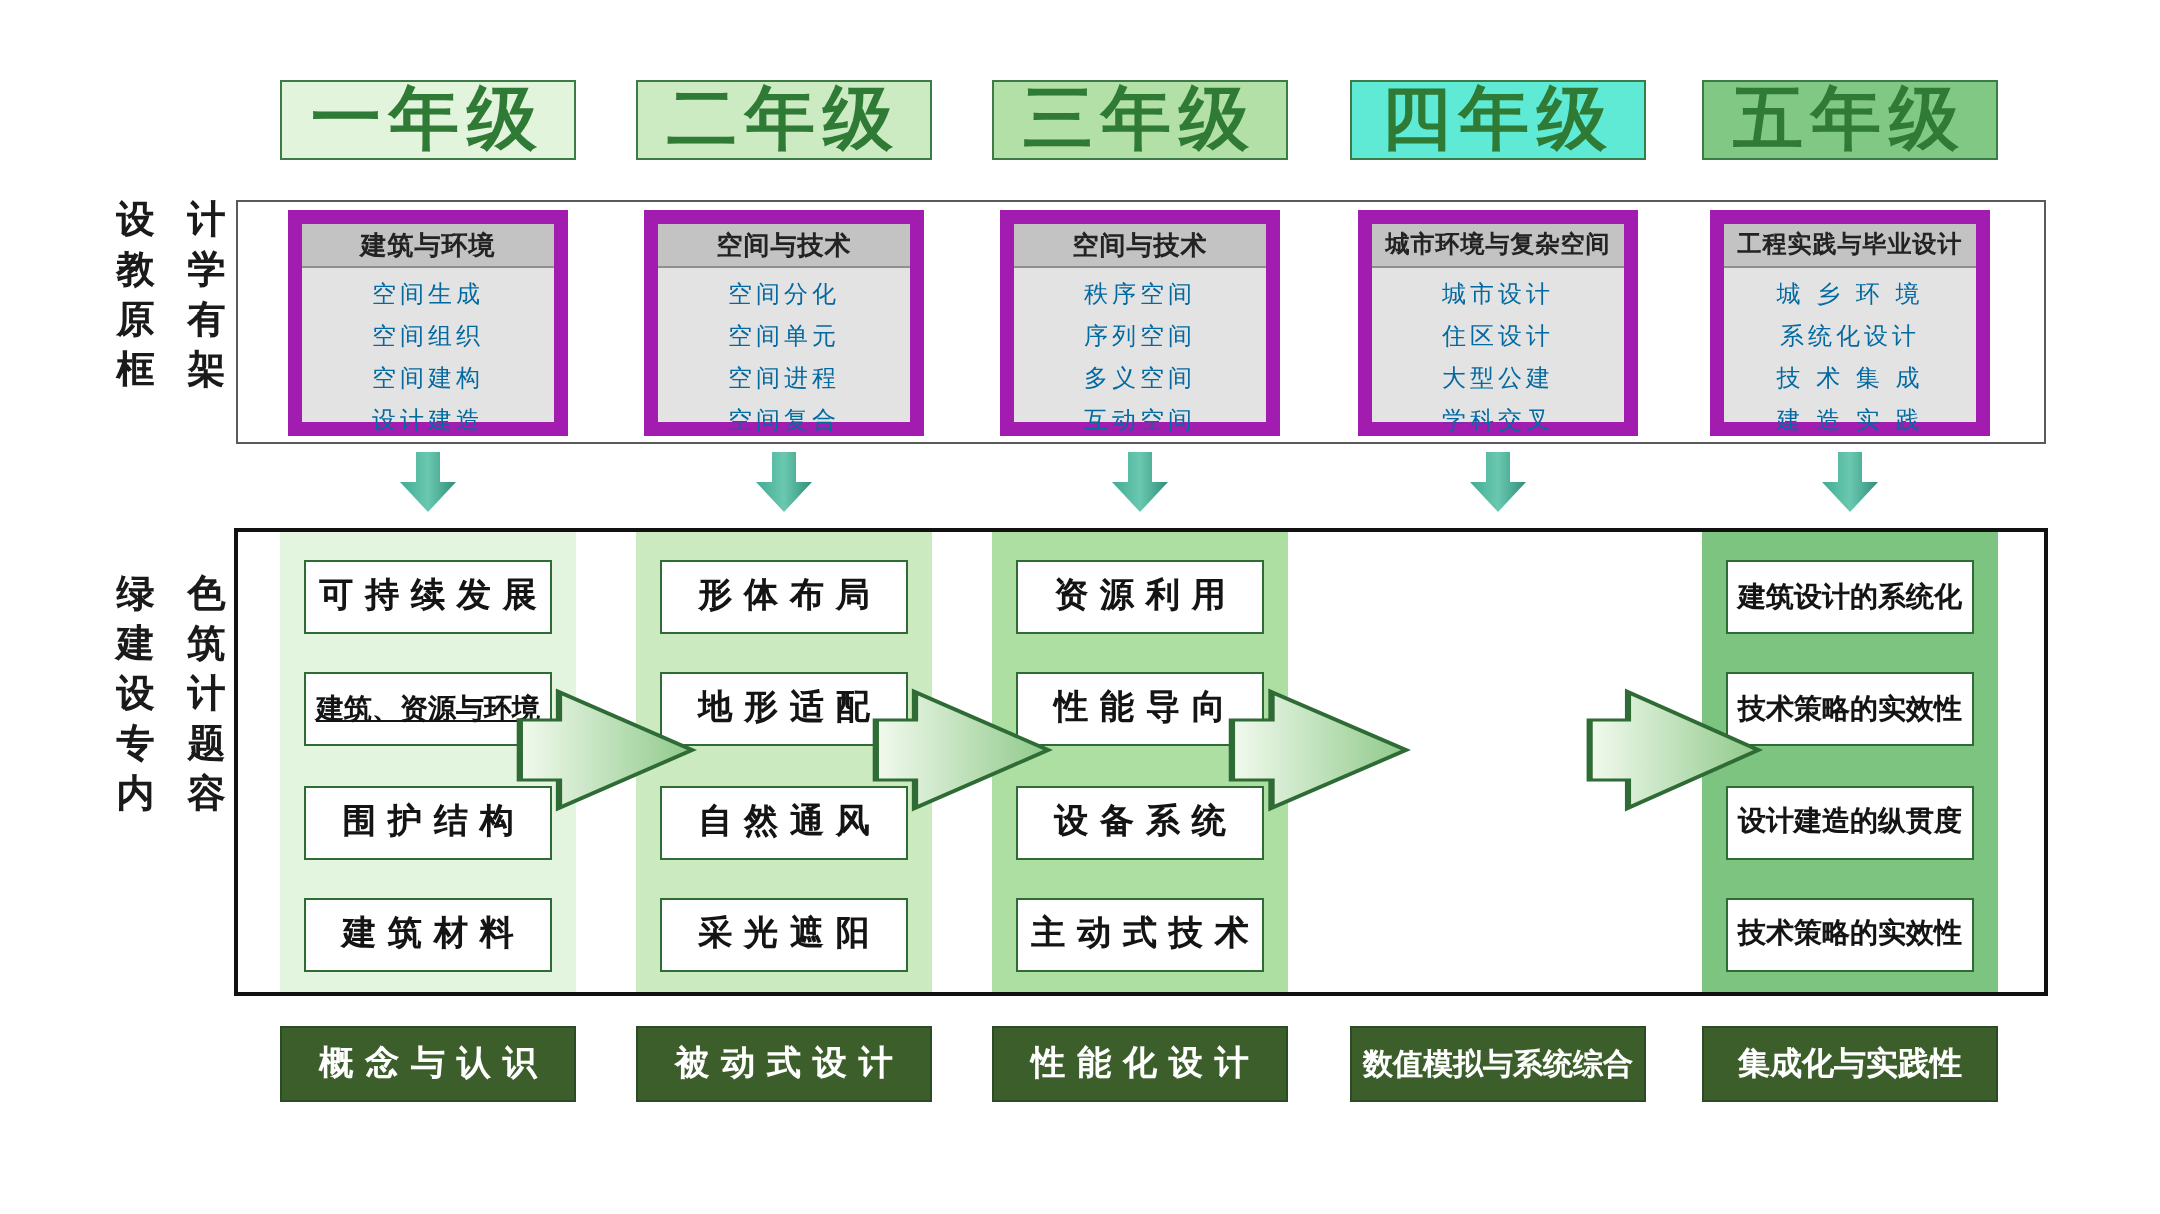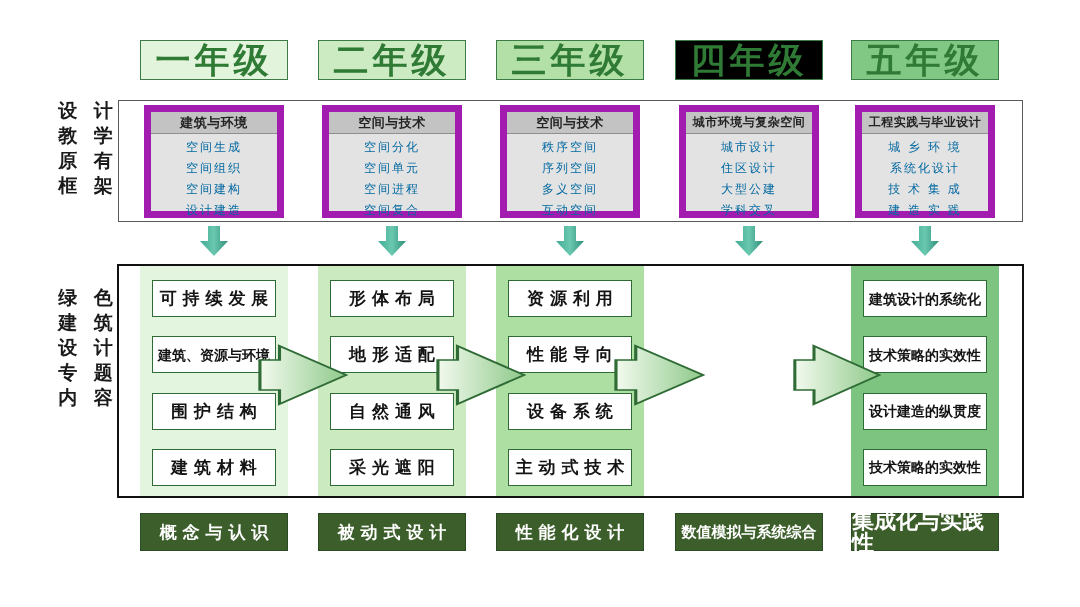--- a/index.html
+++ b/index.html
@@ -130,21 +130,21 @@
                 <stop offset="0%" stop-color="#43ab94"></stop>
                 <stop offset="50%" stop-color="#6ac8b0"></stop>
                 <stop offset="100%" stop-color="#2f8f79"></stop>
               </linearGradient>
             </defs>
             <path d="M11 2 H23 V17 H31 L17 32 L3 17 H11 Z" fill="url(#dg)"></path>
           </svg></div>
         <div class="green-body" style="background: rgb(228, 245, 223);">
           <div class="topic-list">
             <div class="topic" style="font-size: 17px;">可 持 续 发 展</div>
-            <div class="topic" style="font-size: 14px;">建筑、资源与环境</div>
+            <div class="topic" style="font-size: 14px; text-decoration: underline;">建筑、资源与环境</div>
             <div class="topic" style="font-size: 17px;">围 护 结 构</div>
             <div class="topic" style="font-size: 17px;">建 筑 材 料</div>
           </div>
         </div>
         <div class="phase" style="background: rgb(60, 94, 42); font-size: 17px;">概 念 与 认 识</div>
       </div>
       <div class="col" style="left: 318px; width: 148px;">
         <div class="grade-head" style="background: rgb(205, 235, 194);">二年级</div>
         <div class="legacy-box">
           <div class="legacy-title" style="font-size: 13px;">空间与技术</div>
@@ -200,21 +200,21 @@
           <div class="topic-list">
             <div class="topic" style="font-size: 17px;">资 源 利 用</div>
             <div class="topic" style="font-size: 17px;">性 能 导 向</div>
             <div class="topic" style="font-size: 17px;">设 备 系 统</div>
             <div class="topic" style="font-size: 17px;">主 动 式 技 术</div>
           </div>
         </div>
         <div class="phase" style="background: rgb(60, 94, 42); font-size: 17px;">性 能 化 设 计</div>
       </div>
       <div class="col" style="left: 675px; width: 148px;">
-        <div class="grade-head" style="background: #000000;">四年级</div>
+        <div class="grade-head" style="background: #5eead4;">四年级</div>
         <div class="legacy-box">
           <div class="legacy-title" style="font-size: 12px;">城市环境与复杂空间</div>
           <div class="legacy-items">
             <div class="legacy-item">城市设计</div>
             <div class="legacy-item">住区设计</div>
             <div class="legacy-item">大型公建</div>
             <div class="legacy-item">学科交叉</div>
           </div>
         </div>
         <div class="down-arrow"><svg viewBox="0 0 34 34" width="34" height="34">
@@ -251,21 +251,21 @@
             <path d="M11 2 H23 V17 H31 L17 32 L3 17 H11 Z" fill="url(#dg)"></path>
           </svg></div>
         <div class="green-body" style="background: rgb(124, 196, 127);">
           <div class="topic-list">
             <div class="topic" style="font-size: 14px;">建筑设计的系统化</div>
             <div class="topic" style="font-size: 14px;">技术策略的实效性</div>
             <div class="topic" style="font-size: 14px;">设计建造的纵贯度</div>
             <div class="topic" style="font-size: 14px;">技术策略的实效性</div>
           </div>
         </div>
-        <div class="phase" style="background: rgb(60, 94, 42); font-size: 22px;">集成化与实践性</div>
+        <div class="phase" style="background: rgb(60, 94, 42); font-size: 16px;">集成化与实践性</div>
       </div>
     </div>
   <div id="arrows-host">
       <div class="right-arrow" style="left: 256px; width: 94px;"><svg viewBox="0 0 48 70" width="100%" height="70" preserveAspectRatio="none">
           <defs>
             <linearGradient id="rg0" x1="0" y1="0" x2="1" y2="0">
               <stop offset="0%" stop-color="#f2faee"></stop>
               <stop offset="100%" stop-color="#8fc98a"></stop>
             </linearGradient>
           </defs>

